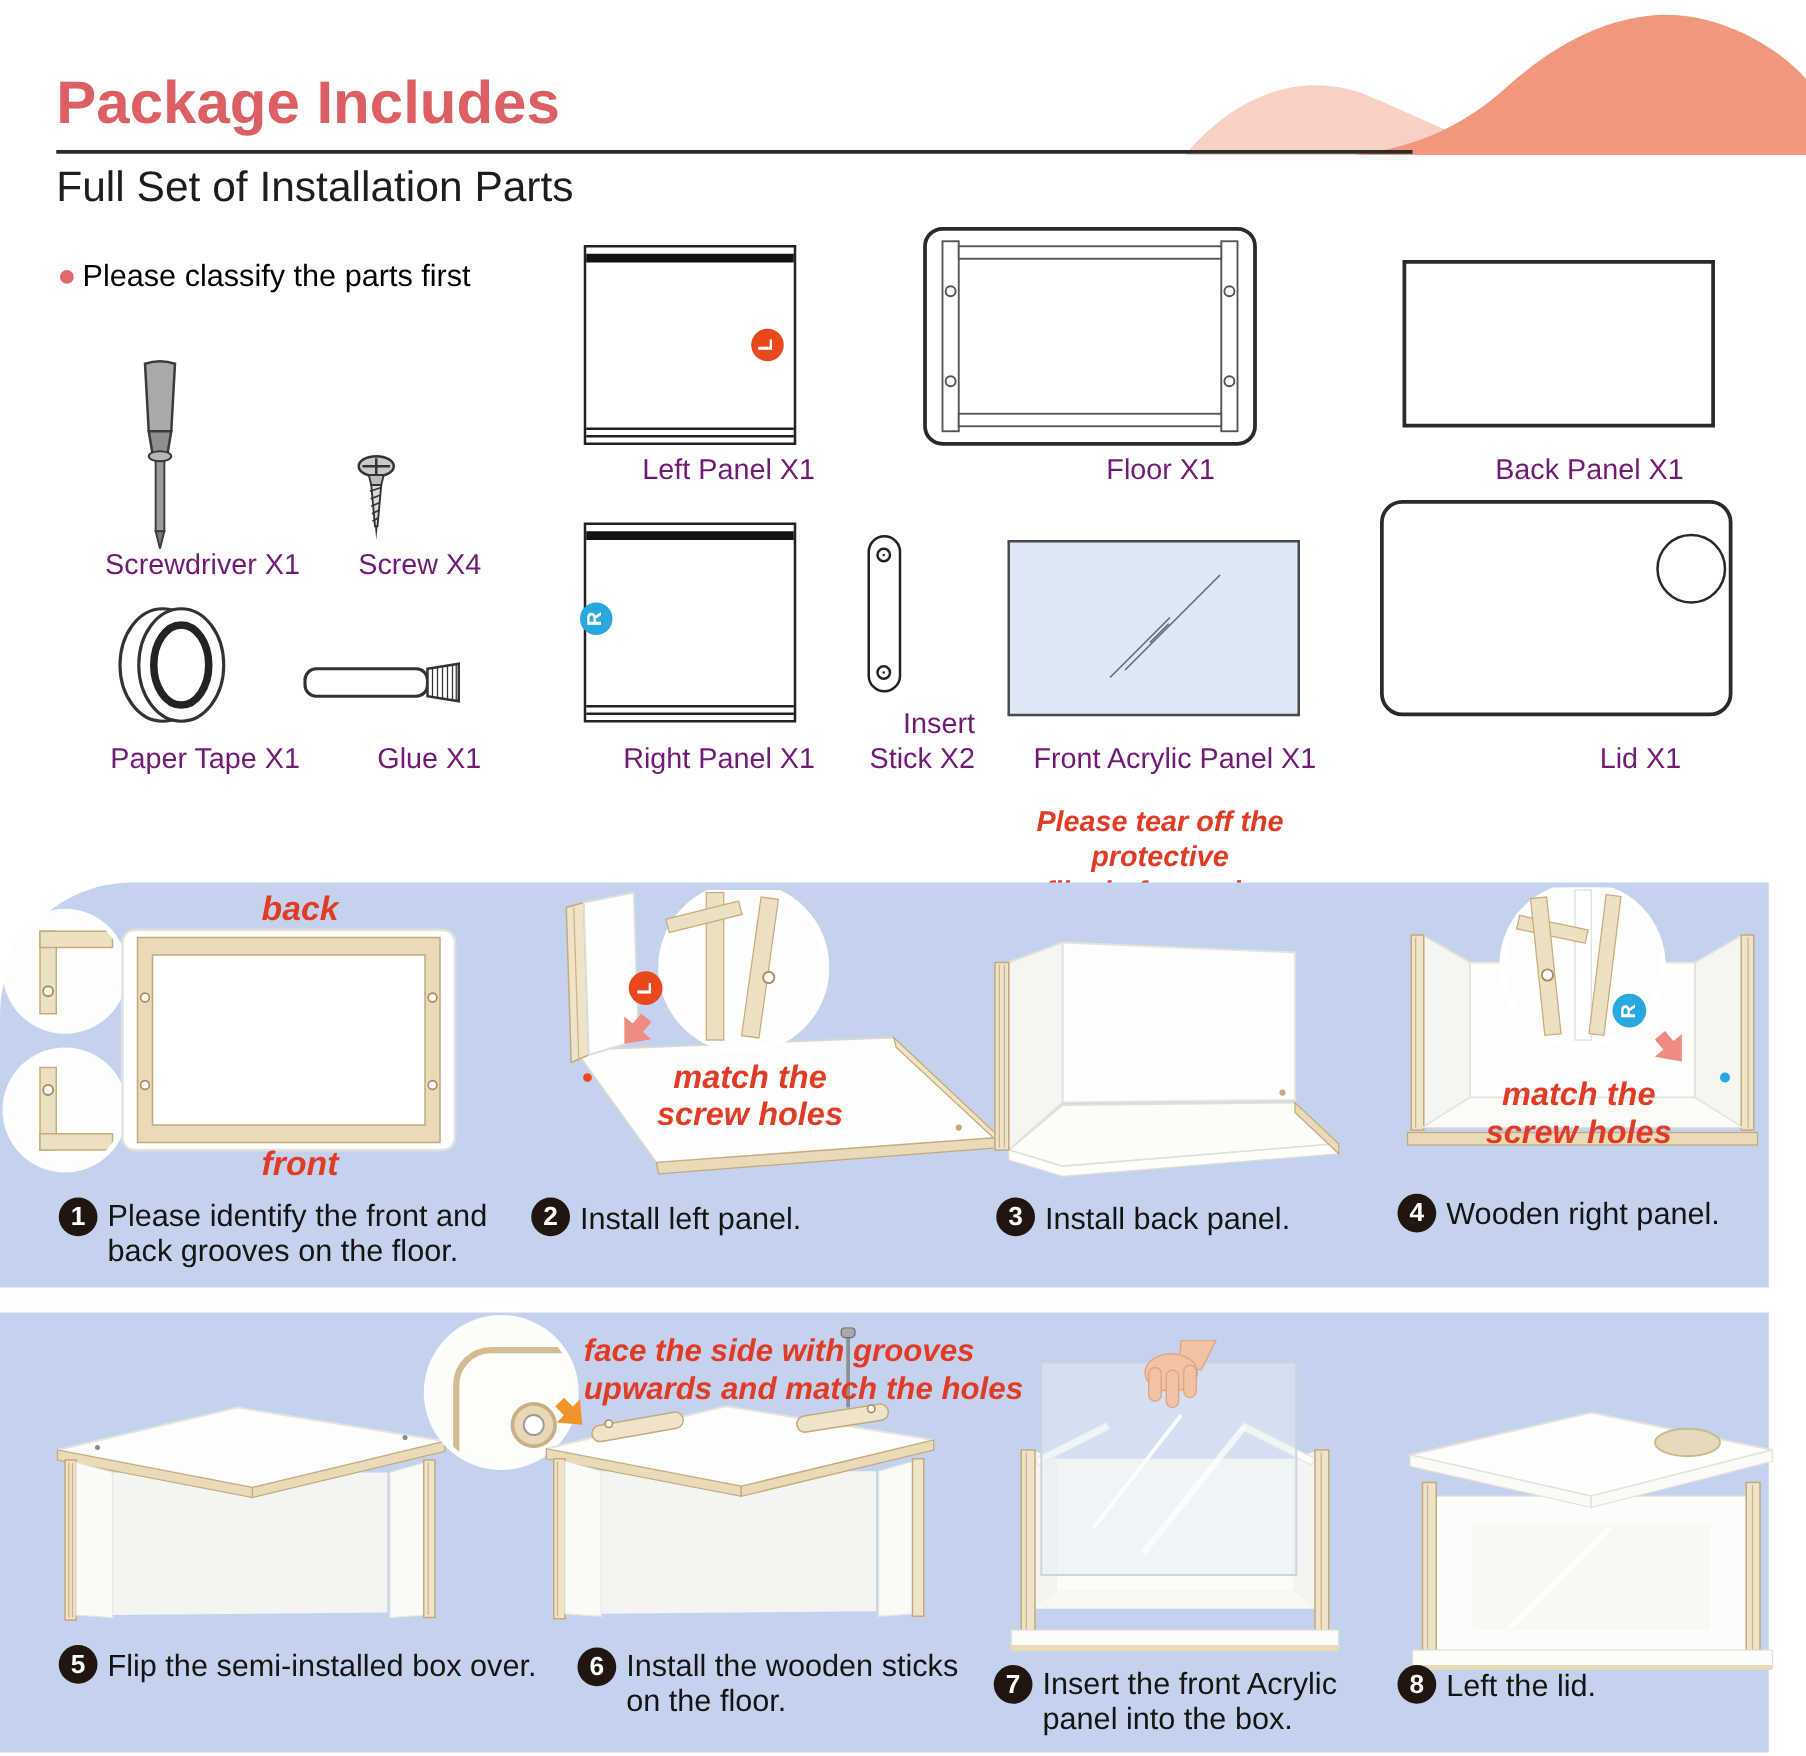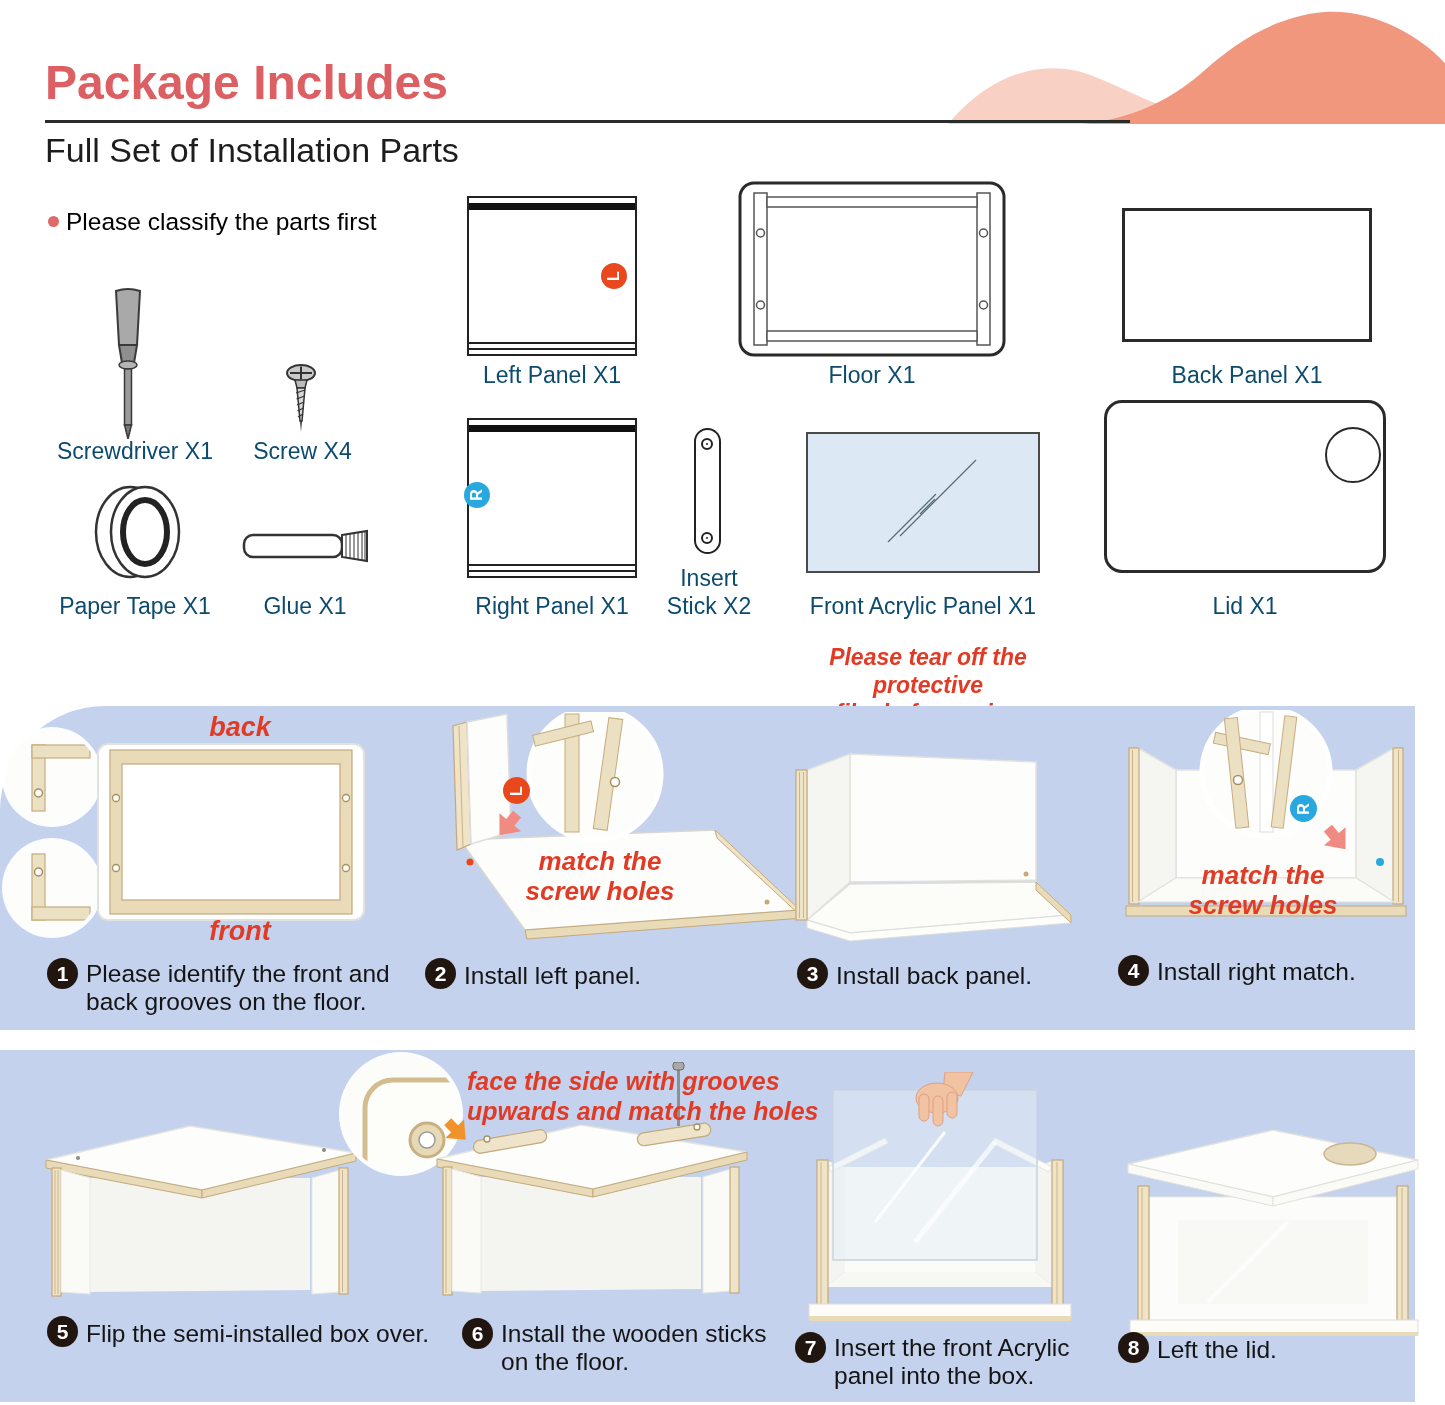--- a/index.html
+++ b/index.html
@@ -4,21 +4,21 @@
 <style>
   html,body{margin:0;padding:0;background:#fff;}
   .page{position:relative;width:1445px;height:1405px;background:#ffffff;overflow:hidden;
         font-family:"Liberation Sans", sans-serif;padding-left:48px;}
   .abs{position:absolute;}
   .title{position:absolute;left:45px;top:55px;font-size:48px;font-weight:700;color:#dc5f63;letter-spacing:0px;}
   .rule{position:absolute;left:45px;top:120px;width:1085px;height:3px;background:#2b2b2b;}
   .subtitle{position:absolute;left:45px;top:131px;font-size:34px;font-weight:400;color:#1d1d1d;}
   .note{position:absolute;left:66px;top:206px;font-size:24.5px;color:#000;line-height:31px;}
   .note-dot{position:absolute;left:48px;top:216px;width:11px;height:11px;border-radius:50%;background:#e06a6a;}
-  .lbl{position:absolute;font-size:23px;color:#0c4a6e;text-align:center;}
+  .lbl{position:absolute;font-size:23px;color:#701a75;text-align:right;}
   .panel-part{position:absolute;width:170px;height:160px;background:#fff;border:2.5px solid #222;box-sizing:border-box;}
   .panel-top{position:absolute;top:5px;left:0;right:0;height:7px;background:#111;}
   .panel-b1{position:absolute;bottom:10px;left:0;right:0;height:2.5px;background:#222;}
   .panel-b2{position:absolute;bottom:4px;left:0;right:0;height:2px;background:#222;}
   .badge{position:absolute;width:26px;height:26px;border-radius:50%;display:flex;align-items:center;justify-content:center;
          color:#fff;font-weight:700;font-size:16px;}
   .badge span{display:block;transform:rotate(-90deg);}
   .badge-orange{background:#e8481c;}
   .badge-blue{background:#29a8e0;}
   .stick{position:absolute;left:694px;top:428px;width:27px;height:126px;border:2.5px solid #222;border-radius:14px;background:#fff;box-sizing:border-box;}
@@ -271,21 +271,21 @@
   <svg class="arrow" style="left:1322px;top:824px;transform:rotate(-40deg);" width="30" height="30" viewBox="0 0 34 34">
     <path d="M11,1 L23,1 L23,13 L33,13 L17,32 L1,13 L11,13 Z" fill="#ef8b80"></path>
   </svg>
   <div class="hint" style="left:1168px;top:860px;width:190px;text-align:center;font-size:26px;line-height:30px;">
     <div>match the</div>
     <div>screw holes</div>
   </div>
   <div class="stepnum" style="left:1118px;top:955px;">
     <span>4</span>
   </div>
-  <div class="steptxt" style="left:1157px;top:958px;">Install right match.</div>
+  <div class="steptxt" style="left:1157px;top:958px;">Wooden right panel.</div>
 
   <div class="band band2"></div>
 
   <svg class="abs" style="left:38px;top:1098px;" width="325" height="215" viewBox="0 0 325 215">
     <polygon points="52,80 272,80 272,192 52,194" fill="#f4f4f0"></polygon>
     <polygon points="8,62 152,28 318,55 164,92" fill="#fdfdfb" stroke="#e4e4de" stroke-width="1.5"></polygon>
     <polygon points="8,62 164,92 164,100 8,70" fill="#e9dab8" stroke="#c3a97c" stroke-width="1"></polygon>
     <polygon points="164,92 318,55 318,63 164,100" fill="#e9dab8" stroke="#c3a97c" stroke-width="1"></polygon>
     <rect x="14" y="70" width="9" height="128" fill="#efe3c8" stroke="#c3a97c" stroke-width="1.2"></rect>
     <line x1="17" y1="72" x2="17" y2="196" stroke="#cdb387" stroke-width="1"></line>

